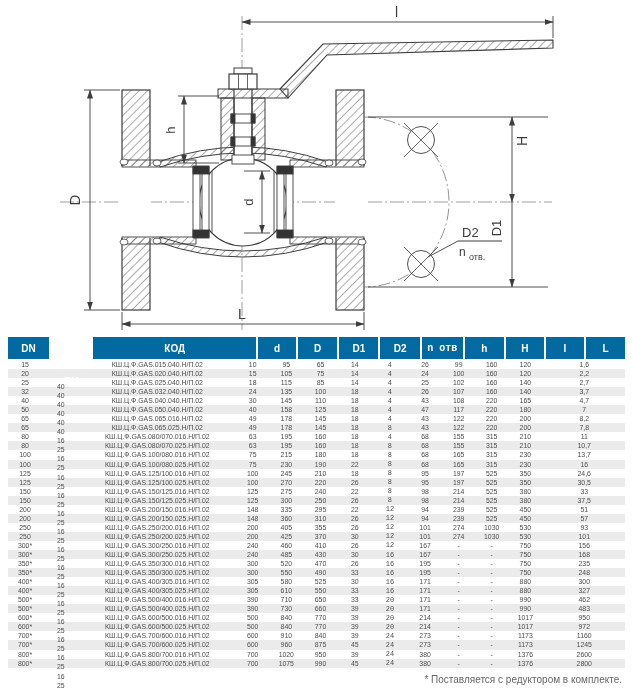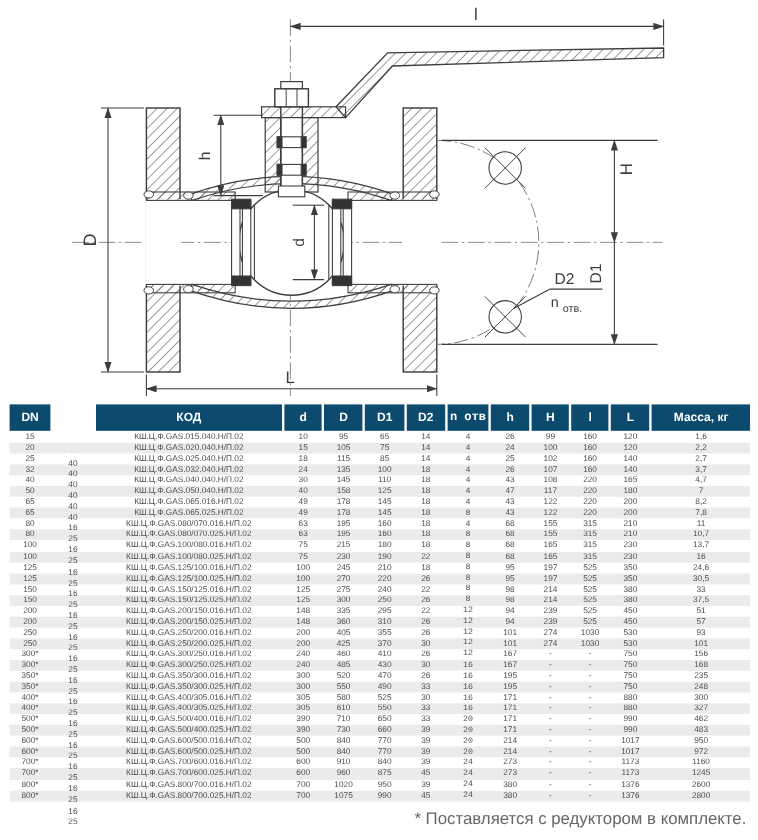--- a/index.html
+++ b/index.html
@@ -2,33 +2,33 @@
 <html><head>
 <meta charset="utf-8">
 <style>
   html,body{margin:0;padding:0;background:#fff;}
   .page{position:relative;width:632px;height:700px;background:#fff;overflow:hidden;
         font-family:"Liberation Sans",sans-serif;}
   .drawing{position:absolute;top:0;left:0;}
   
   .spec-table{position:absolute;top:337px;left:8px;width:617px;}
   .thead{display:flex;gap:2px;height:22px;margin-bottom:1px;}
-  .hcell{background:#0c4a6e;color:#fff;font-weight:bold;font-size:10px;
+  .hcell{background:#0369a1;color:#fff;font-weight:bold;font-size:10px;
          display:flex;align-items:center;justify-content:center;white-space:nowrap;}
   .tbody{display:block;}
   .trow{display:flex;gap:2px;height:9.06px;align-items:center;}
   .trow.alt{background:#ebebeb;}
   .tcell{font-size:6.9px;color:#4d4d4d;text-align:center;overflow:hidden;
          white-space:nowrap;display:flex;align-items:center;justify-content:center;}
   
   .c0{flex:1 1 5.3%;} .c1{flex:1 1 5.2%;margin-top:44px;} .c2{flex:1 1 25%;} .c3{flex:1 1 4.8%;}
   .c4{flex:1 1 5.0%;} .c5{flex:1 1 5.0%;} .c6{flex:1 1 5.0%;} .c7{flex:1 1 5.3%;font-family:Liberation Mono, monospace;}
   .c8{flex:1 1 5.0%;} .c9{flex:1 1 4.8%;} .c10{flex:1 1 4.8%;} .c11{flex:1 1 5.0%;}
   .c12{flex:1 1 13.0%;}
-  .footnote{position:absolute;top:674px;right:10px;font-size:14px;color:#666;}
+  .footnote{position:absolute;top:674px;right:10px;font-size:10px;color:#666;}
   svg text{font-family:"Liberation Sans",sans-serif;fill:#3d3d3d;}
 </style>
 </head>
 <body>
 
 <div class="page">
 
   <svg class="drawing" width="632" height="337" viewBox="0 0 632 337">
     <defs>
       <pattern id="hatch" patternUnits="userSpaceOnUse" width="6" height="6" patternTransform="rotate(45)">
@@ -163,21 +163,20 @@
       <div class="hcell c2">КОД</div>
       <div class="hcell c3">d</div>
       <div class="hcell c4">D</div>
       <div class="hcell c5">D1</div>
       <div class="hcell c6">D2</div>
       <div class="hcell c7">n отв</div>
       <div class="hcell c8">h</div>
       <div class="hcell c9">H</div>
       <div class="hcell c10">l</div>
       <div class="hcell c11">L</div>
-      <div class="hcell c12">Масса, кг</div>
     </div>
     <div class="tbody">
         <div class="trow">
           <div class="tcell c0">15</div>
           <div class="tcell c1">40</div>
           <div class="tcell c2">КШ.Ц.Ф.GAS.015.040.Н/П.02</div>
           <div class="tcell c3">10</div>
           <div class="tcell c4">95</div>
           <div class="tcell c5">65</div>
           <div class="tcell c6">14</div>

